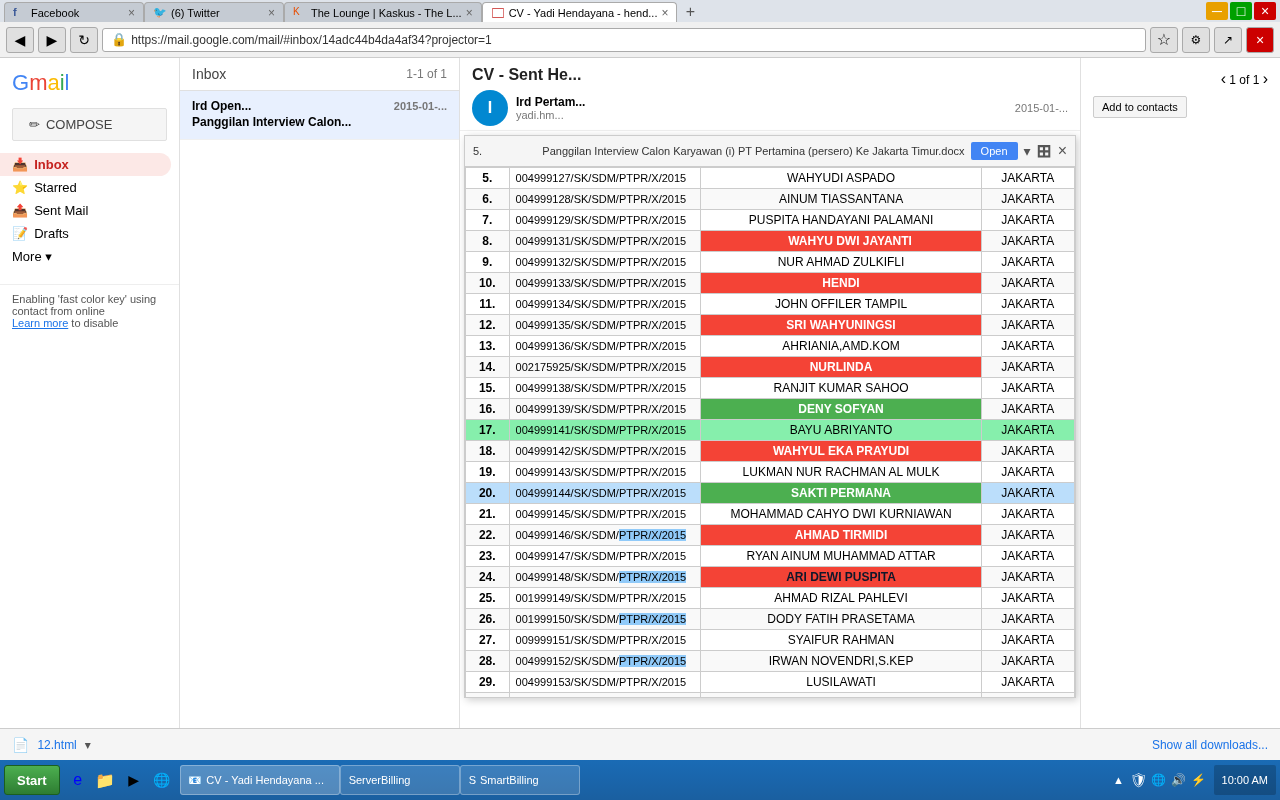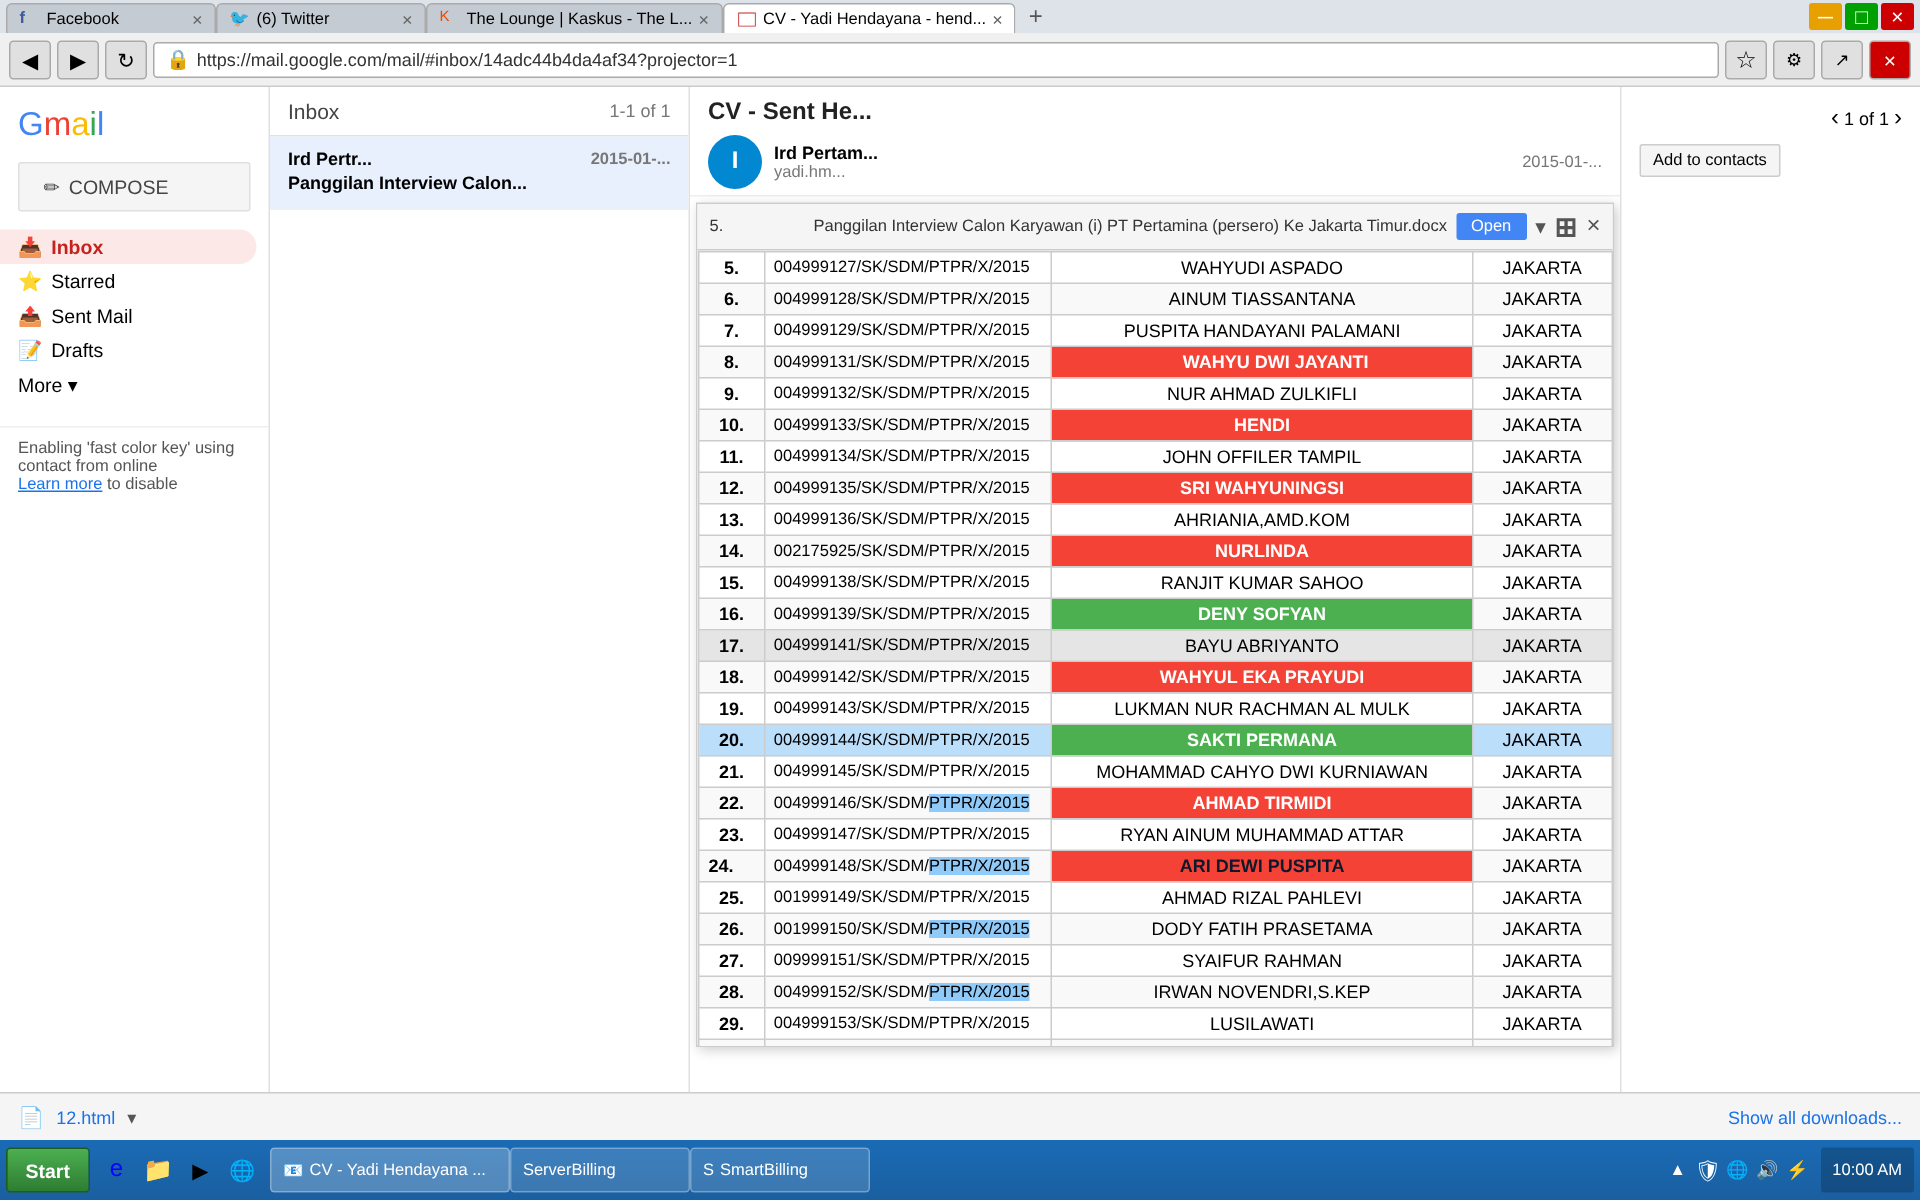--- a/index.html
+++ b/index.html
@@ -190,21 +190,21 @@
 
     <div class="gmail-main">
 
       <div class="email-list">
         <div class="email-list-header">
           <span style="font-size:14px;color:#444;">Inbox</span>
           <span style="font-size:12px;color:#777;">1-1 of 1</span>
         </div>
         <div class="email-item selected unread">
           <div class="email-meta">
-            <span class="email-sender">Ird Pertr...</span>
+            <span class="email-sender">Ird Open...</span>
             <span class="email-time">2015-01-...</span>
           </div>
           <span class="email-subject">Panggilan Interview Calon...</span>
           <span class="email-preview"></span>
         </div>
       </div>
 
       <div class="email-content">
 
         <div style="position:relative;">
@@ -302,21 +302,21 @@
                       <td style="font-size: 11px; width: 185px;">004999138/SK/SDM/PTPR/X/2015</td>
                       <td style="text-align: center; width: 270px; font-size: 12px;">RANJIT KUMAR SAHOO</td>
                       <td style="text-align: center; width: 90px; font-size: 12px;">JAKARTA</td>
                     </tr>
                     <tr style="background: rgb(249, 249, 249);">
                       <td style="text-align: center; font-weight: bold; width: 42px; font-size: 12px;">16.</td>
                       <td style="font-size: 11px; width: 185px;">004999139/SK/SDM/PTPR/X/2015</td>
                       <td style="text-align: center; width: 270px; font-size: 12px; background: rgb(76, 175, 80); color: white; font-weight: bold;">DENY SOFYAN</td>
                       <td style="text-align: center; width: 90px; font-size: 12px;">JAKARTA</td>
                     </tr>
-                    <tr style="background: #e5e5e5;">
+                    <tr style="background: #86efac;">
                       <td style="text-align: center; font-weight: bold; width: 42px; font-size: 12px;">17.</td>
                       <td style="font-size: 11px; width: 185px;">004999141/SK/SDM/PTPR/X/2015</td>
                       <td style="text-align: center; width: 270px; font-size: 12px;">BAYU ABRIYANTO</td>
                       <td style="text-align: center; width: 90px; font-size: 12px;">JAKARTA</td>
                     </tr>
                     <tr style="background: rgb(249, 249, 249);">
                       <td style="text-align: center; font-weight: bold; width: 42px; font-size: 12px;">18.</td>
                       <td style="font-size: 11px; width: 185px;">004999142/SK/SDM/PTPR/X/2015</td>
                       <td style="text-align: center; width: 270px; font-size: 12px; background: rgb(244, 67, 54); color: white; font-weight: bold;">WAHYUL EKA PRAYUDI</td>
                       <td style="text-align: center; width: 90px; font-size: 12px;">JAKARTA</td>
@@ -345,21 +345,21 @@
                       <td style="text-align: center; width: 270px; font-size: 12px; background: rgb(244, 67, 54); color: white; font-weight: bold;">AHMAD TIRMIDI</td>
                       <td style="text-align: center; width: 90px; font-size: 12px;">JAKARTA</td>
                     </tr>
                     <tr style="background: rgb(255, 255, 255);">
                       <td style="text-align: center; font-weight: bold; width: 42px; font-size: 12px;">23.</td>
                       <td style="font-size: 11px; width: 185px;">004999147/SK/SDM/PTPR/X/2015</td>
                       <td style="text-align: center; width: 270px; font-size: 12px;">RYAN AINUM MUHAMMAD ATTAR</td>
                       <td style="text-align: center; width: 90px; font-size: 12px;">JAKARTA</td>
                     </tr>
                     <tr style="background: rgb(249, 249, 249);">
-                      <td style="font-weight: bold; width: 42px; font-size: 12px;">24.</td>
+                      <td style="text-align: center; font-weight: bold; width: 42px; font-size: 12px;">24.</td>
                       <td style="font-size: 11px; width: 185px;">004999148/SK/SDM/<span style="background:#90caf9;">PTPR/X/2015</span></td>
                       <td style="text-align: center; width: 270px; font-size: 12px; background: rgb(244, 67, 54); color: #0f172a; font-weight: bold;">ARI DEWI PUSPITA</td>
                       <td style="text-align: center; width: 90px; font-size: 12px;">JAKARTA</td>
                     </tr>
                     <tr style="background: rgb(255, 255, 255);">
                       <td style="text-align: center; font-weight: bold; width: 42px; font-size: 12px;">25.</td>
                       <td style="font-size: 11px; width: 185px;">001999149/SK/SDM/PTPR/X/2015</td>
                       <td style="text-align: center; width: 270px; font-size: 12px;">AHMAD RIZAL PAHLEVI</td>
                       <td style="text-align: center; width: 90px; font-size: 12px;">JAKARTA</td>
                     </tr>

